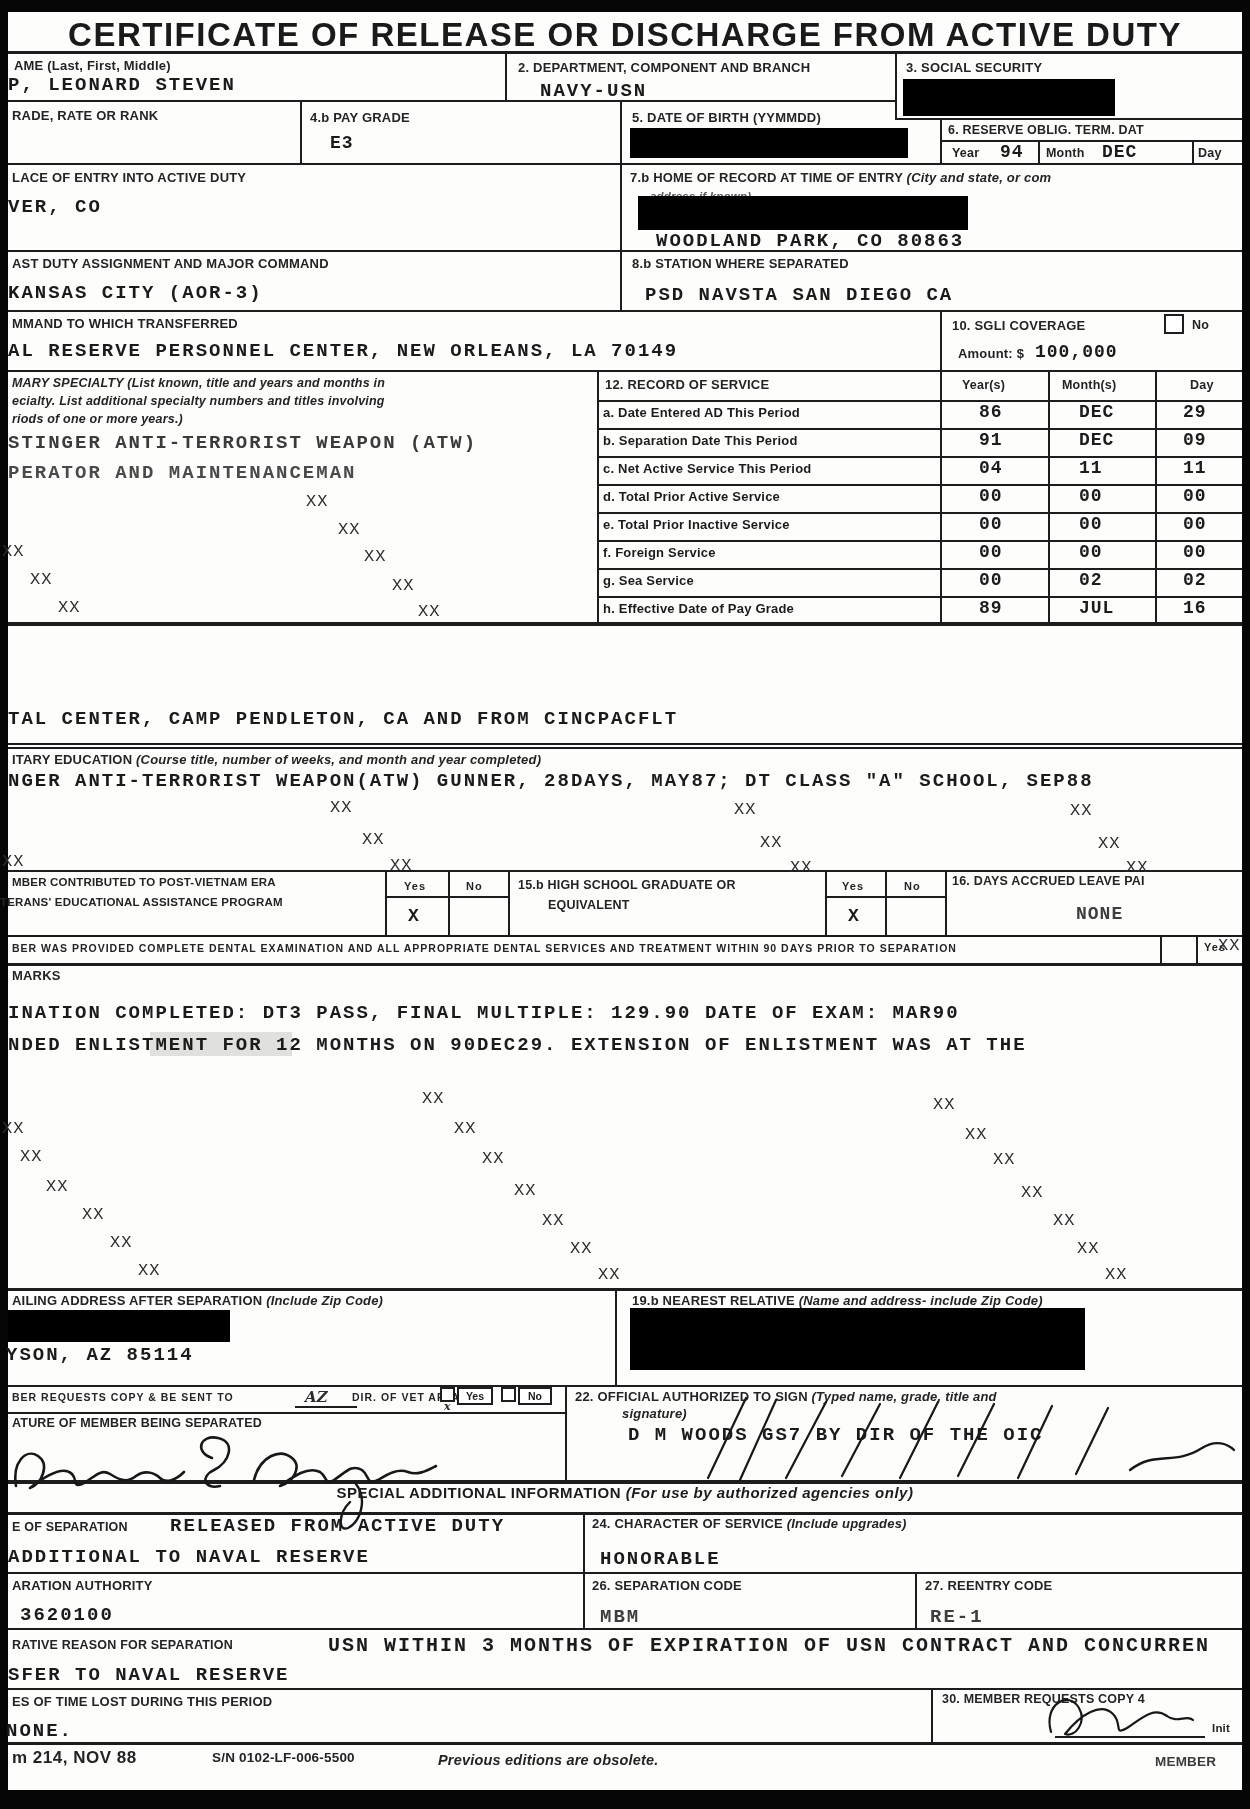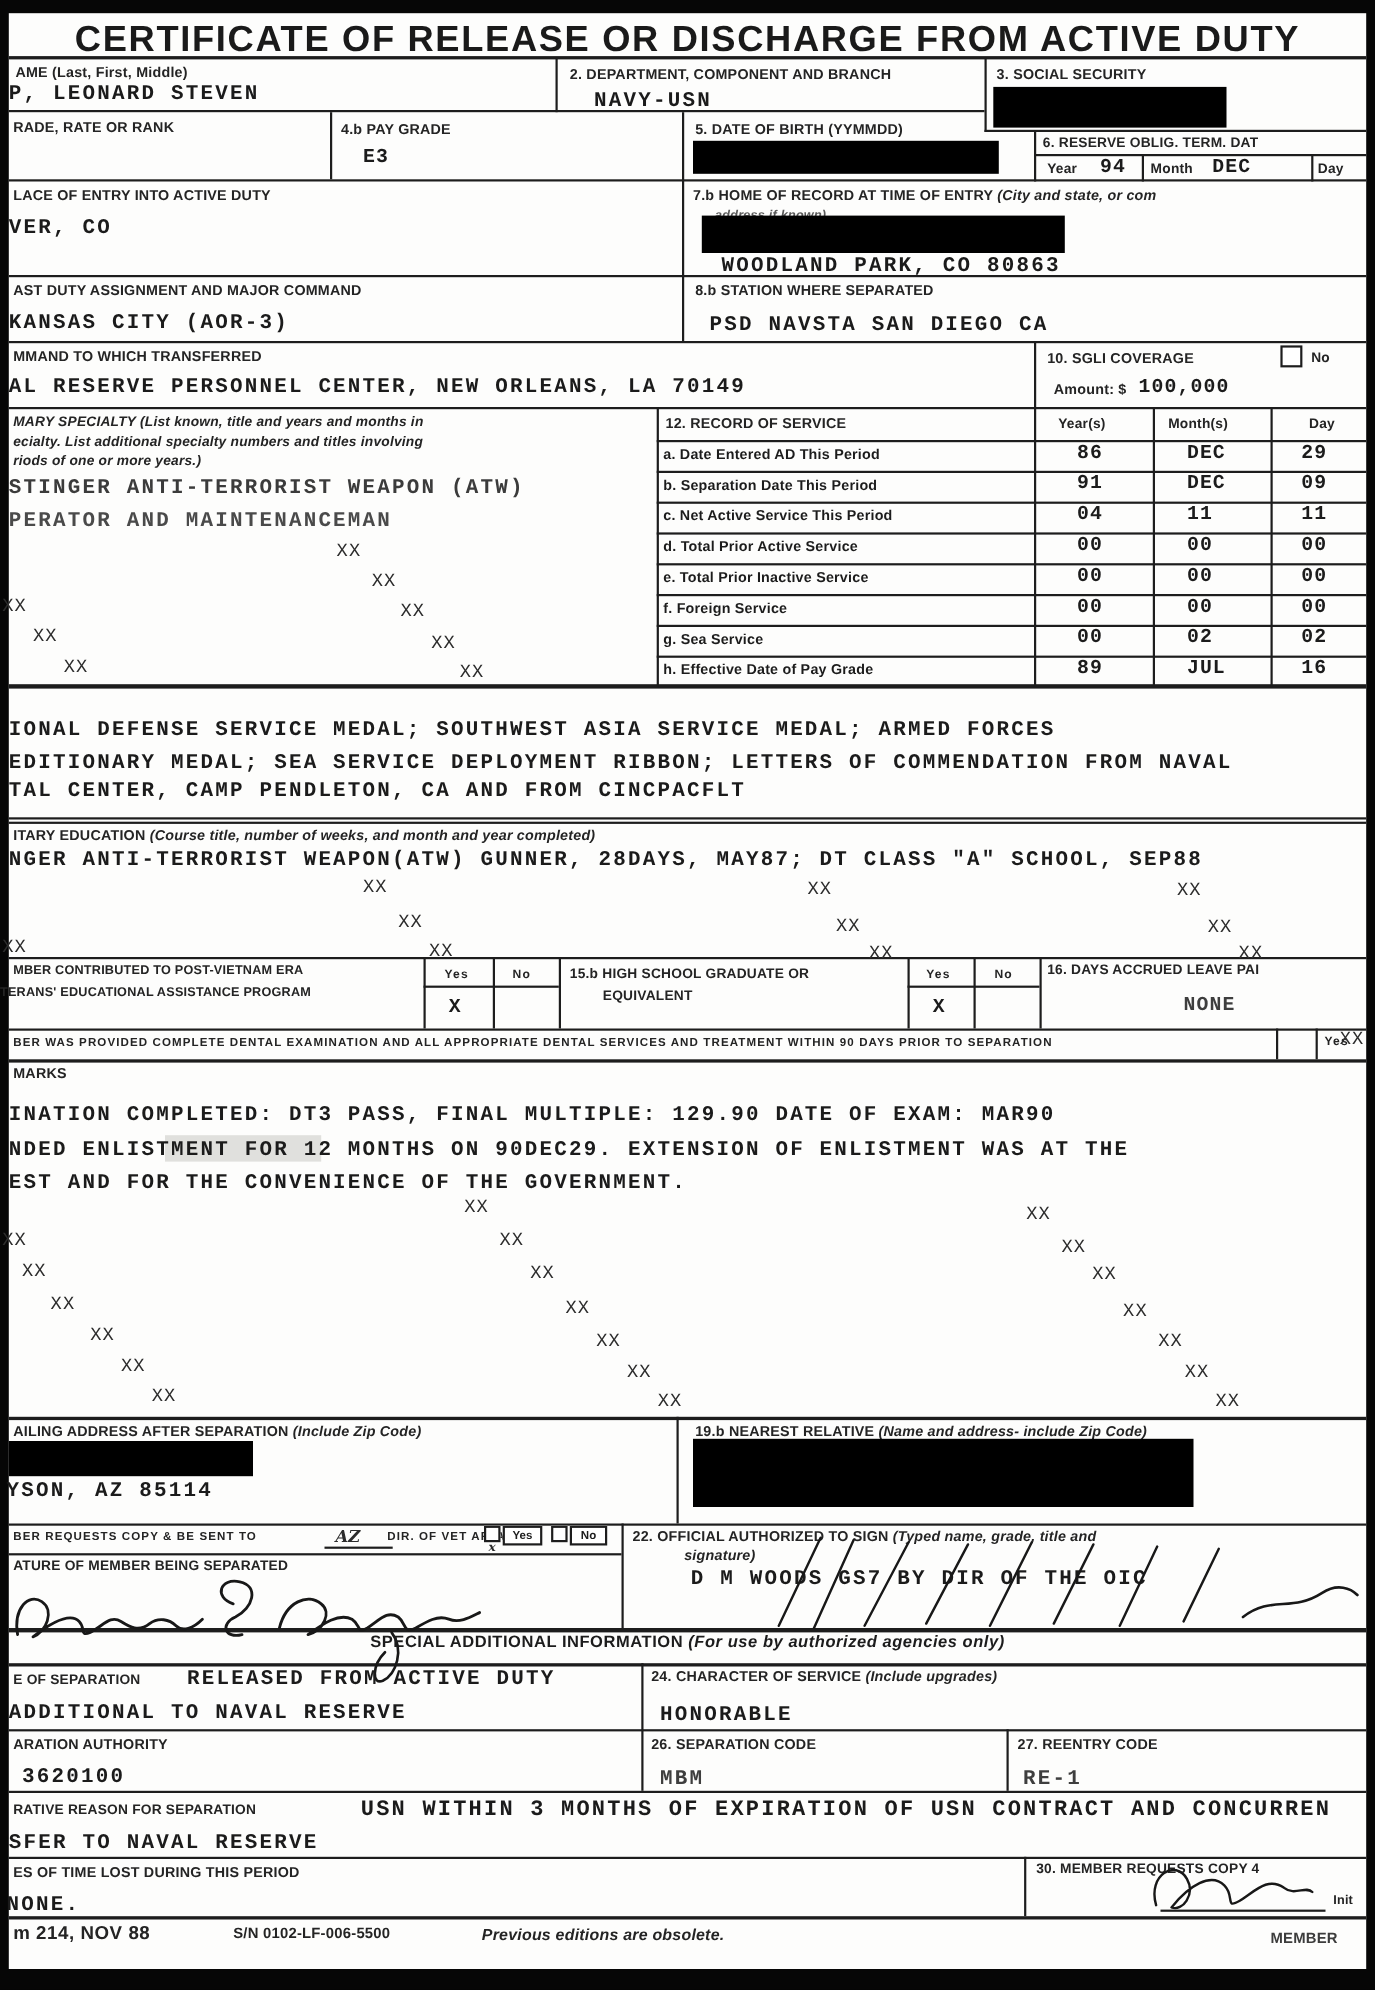--- a/index.html
+++ b/index.html
@@ -200,22 +200,20 @@
         <span class="ros-d">02</span>
       </div>
       <div class="ros-row" style="top: 196px;">
         <span class="ros-label">h. Effective Date of Pay Grade</span>
         <span class="ros-y">89</span>
         <span class="ros-m">JUL</span>
         <span class="ros-d">16</span>
       </div>
     </div>
 
-  <div class="typed" style="left:8px;top:652px">IONAL DEFENSE SERVICE MEDAL; SOUTHWEST ASIA SERVICE MEDAL; ARMED FORCES</div>
-  <div class="typed" style="left:8px;top:682px">EDITIONARY MEDAL; SEA SERVICE DEPLOYMENT RIBBON; LETTERS OF COMMENDATION FROM NAVAL</div>
   <div class="typed" style="left:8px;top:708px">TAL CENTER, CAMP PENDLETON, CA AND FROM CINCPACFLT</div>
 
   <div class="lbl" style="left:12px;top:752px"><span>ITARY EDUCATION </span><span class="it">(Course title, number of weeks, and month and year completed)</span></div>
   <div class="typed" style="left:8px;top:770px">NGER ANTI-TERRORIST WEAPON(ATW) GUNNER, 28DAYS, MAY87; DT CLASS "A" SCHOOL, SEP88</div>
 
   <div class="lbl l11" style="left:12px;top:876px">MBER CONTRIBUTED TO POST-VIETNAM ERA</div>
   <div class="lbl l11" style="left:0;top:896px">TERANS' EDUCATIONAL ASSISTANCE PROGRAM</div>
   <div class="lbl l10" style="left:404px;top:880px">Yes</div>
   <div class="lbl l10" style="left:466px;top:880px">No</div>
   <div class="typed md" style="left:408px;top:906px">X</div>
@@ -227,21 +225,20 @@
   <div class="lbl l12" style="left:952px;top:874px">16. DAYS ACCRUED LEAVE PAI</div>
   <div class="typed md" style="left:1076px;top:904px;color:#3e3e3e">NONE</div>
 
   <div class="lbl tiny" style="left:12px;top:942px">BER WAS PROVIDED COMPLETE DENTAL EXAMINATION AND ALL APPROPRIATE DENTAL SERVICES AND TREATMENT WITHIN 90 DAYS PRIOR TO SEPARATION</div>
   <div class="lbl l10" style="left:1204px;top:941px">Yes</div>
 
   <div class="lbl" style="left:12px;top:968px">MARKS</div>
   <div class="smudge" style="left:150px;top:1032px;width:142px;height:24px"></div>
   <div class="typed" style="left:8px;top:1002px">INATION COMPLETED: DT3 PASS,  FINAL MULTIPLE: 129.90  DATE OF EXAM: MAR90</div>
   <div class="typed" style="left:8px;top:1034px">NDED ENLISTMENT FOR 12 MONTHS ON 90DEC29. EXTENSION OF ENLISTMENT WAS AT THE</div>
-  <div class="typed" style="left:8px;top:1064px">EST AND FOR THE CONVENIENCE OF THE GOVERNMENT.</div>
 
   <div class="lbl" style="left:12px;top:1293px"><span>AILING ADDRESS AFTER SEPARATION </span><span class="it">(Include Zip Code)</span></div>
   <div class="redact" style="left:8px;top:1310px;width:222px;height:32px"></div>
   <div class="typed" style="left:6px;top:1344px">YSON, AZ  85114</div>
   <div class="lbl" style="left:632px;top:1293px"><span>19.b NEAREST RELATIVE </span><span class="it">(Name and address- include Zip Code)</span></div>
   <div class="redact" style="left:630px;top:1308px;width:455px;height:62px"></div>
 
   <div class="lbl tiny" style="left:12px;top:1391px">BER REQUESTS COPY &amp; BE SENT TO</div>
   <div class="hand" style="left:305px;top:1388px;font-size:15px">AZ</div>
   <div class="lbl tiny" style="left:352px;top:1391px">DIR. OF VET AFFAIRS</div>

